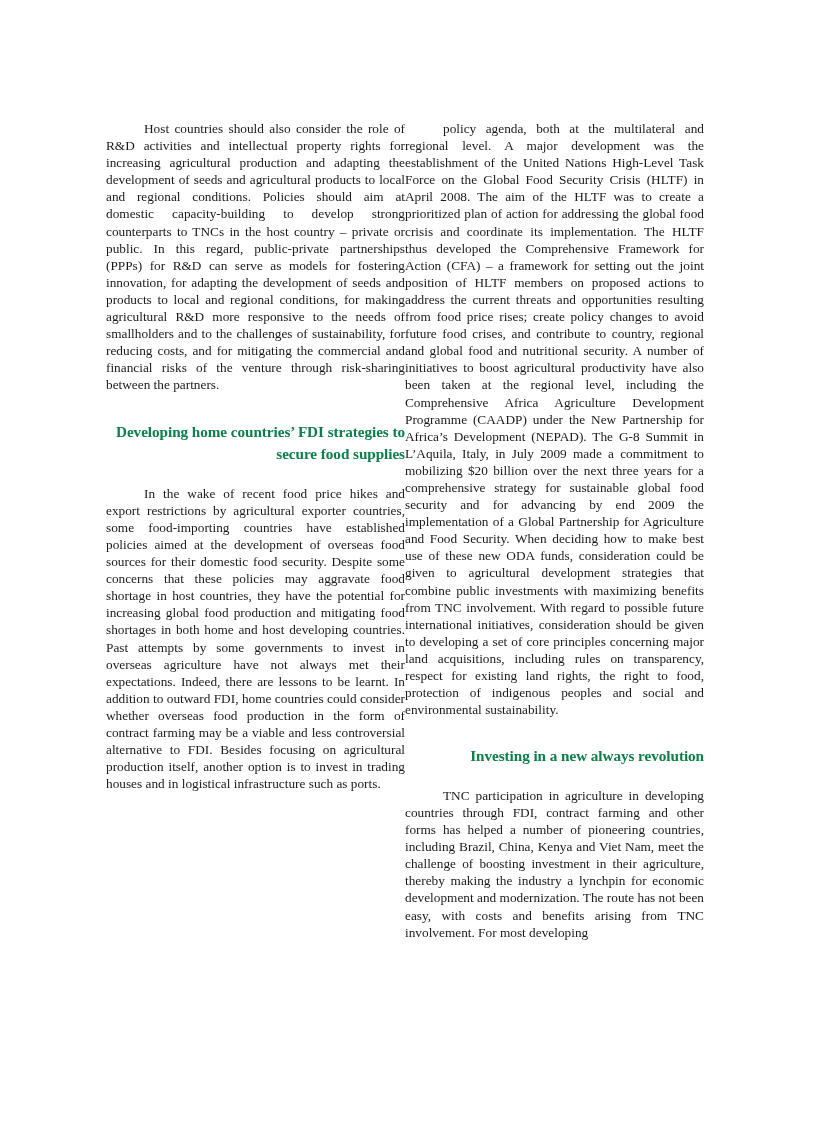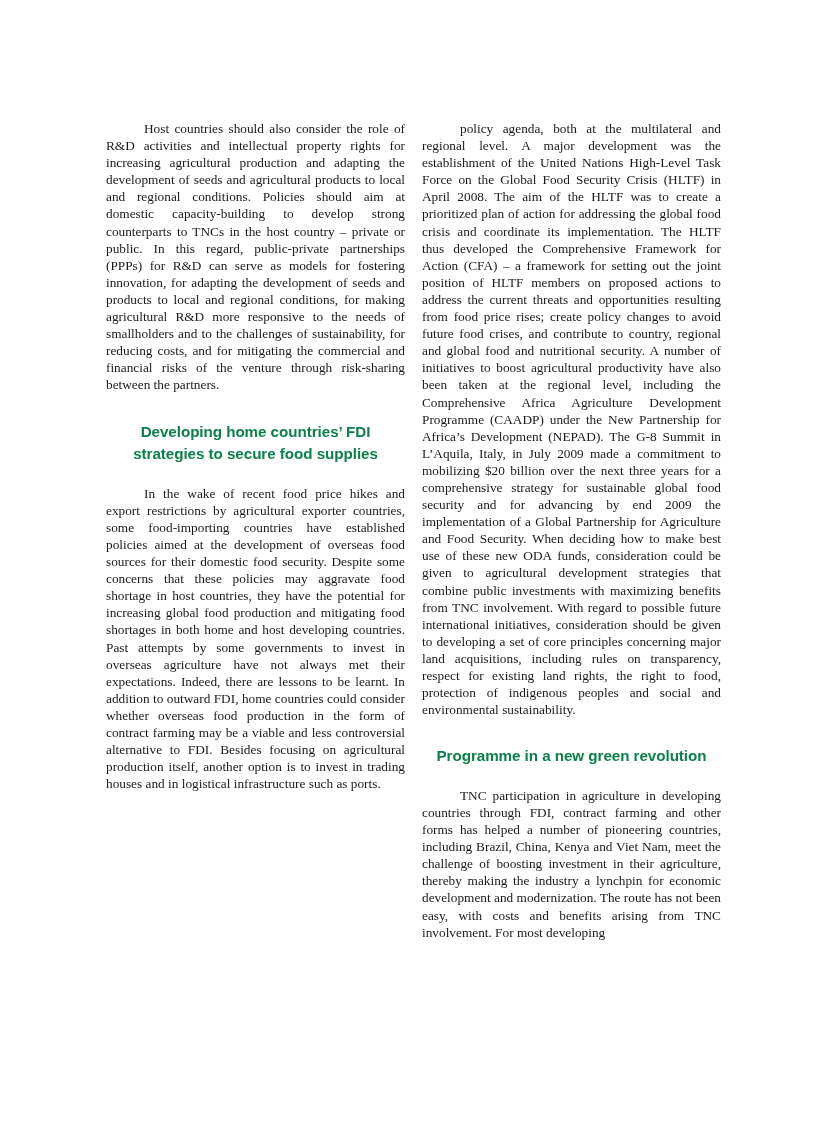--- a/index.html
+++ b/index.html
@@ -39,46 +39,45 @@
   }
 
   
   .columns {
     position: absolute;
     left: 106px;
     top: 120px;
     width: 604px;
     height: 900px;
     display: flex;
-    gap: 17px;
   }
   .col {
     width: 299px;
     flex: 0 0 299px;
   }
 
   p.body {
     margin: 0;
     text-align: justify;
     text-justify: inter-word;
     font-size: 13.3px;
     line-height: 17.1px;
     text-indent: 38px;
     hyphens: none;
   }
 
   h2.section-head {
     margin: 0;
-    font-family: Liberation Sans, sans-serif;
+    font-family: Liberation Serif, serif;
     font-weight: bold;
     font-size: 15.2px;
     line-height: 22.6px;
     color: #0b8049;
     text-indent: 0;
-    text-align: center;
+    text-align: right;
     letter-spacing: -0.05px;
   }
   .sp-before-head { height: 27px; }
   .sp-after-head  { height: 19px; }
   .sp-after-head-2 { height: 20px; }
 </style>
 </head>
 <body>
 
 <div class="page" style="background: rgb(255, 255, 255);">
@@ -97,20 +96,20 @@
 
       <div class="sp-before-head"></div>
       <div class="sp-after-head-2"></div>
 
     </div>
 
     <div class="col">
       <p class="body" style="color: rgb(26, 26, 26);">policy agenda, both at the multilateral and regional level. A major development was the establishment of the United Nations High-Level Task Force on the Global Food Security Crisis (HLTF) in April 2008. The aim of the HLTF was to create a prioritized plan of action for addressing the global food crisis and coordinate its implementation.  The HLTF thus developed the Comprehensive Framework for Action (CFA) – a framework for setting out the joint position of HLTF members on proposed actions to address the current threats and opportunities resulting from food price rises; create policy changes to avoid future food crises, and contribute to country, regional and global food and nutritional security. A number of initiatives to boost agricultural productivity have also been taken at the regional level, including the Comprehensive Africa Agriculture Development Programme (CAADP) under the New Partnership for Africa’s Development (NEPAD). The G-8 Summit in L’Aquila, Italy,  in July 2009 made a commitment to mobilizing $20 billion over the next three years for a comprehensive strategy for sustainable global food security and  for advancing by end 2009 the implementation of a Global Partnership for Agriculture and Food Security. When deciding how to make best use of these new ODA funds, consideration could be given to agricultural development strategies that combine public investments with maximizing benefits from TNC involvement. With regard to possible future international initiatives, consideration should be given to developing a set of core principles concerning major land acquisitions, including rules on transparency, respect for existing land rights, the right to food, protection of indigenous peoples and social and environmental sustainability.</p>
 
       <div class="sp-before-head"></div>
-      <h2 class="section-head" style="color: rgb(11, 128, 73);">Programme in a new green revolution</h2>
+      <h2 class="section-head" style="color: rgb(11, 128, 73);">Investing in a new always revolution</h2>
       <div class="sp-after-head"></div>
 
       <p class="body" style="color: rgb(26, 26, 26);">TNC participation in agriculture in developing countries through FDI, contract farming and other forms has helped a number of pioneering countries, including Brazil, China, Kenya and Viet Nam,  meet the challenge of boosting investment in their agriculture, thereby making the industry a lynchpin for economic development and modernization. The route has not been easy, with costs and benefits arising from TNC involvement. For most developing</p>
     </div>
 
   </div>
 </div>
 
 </body></html>

